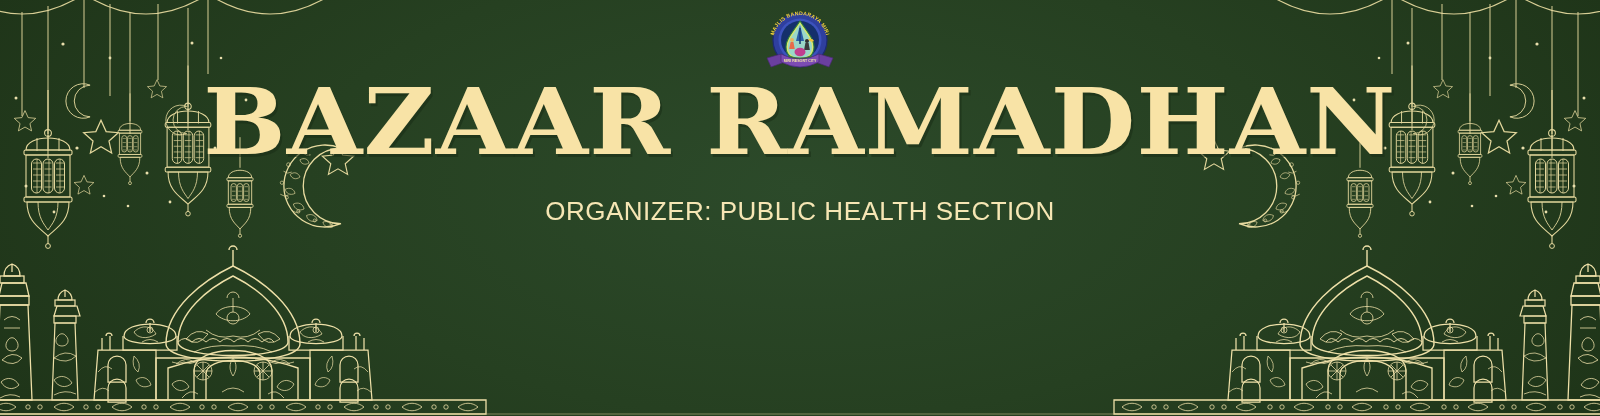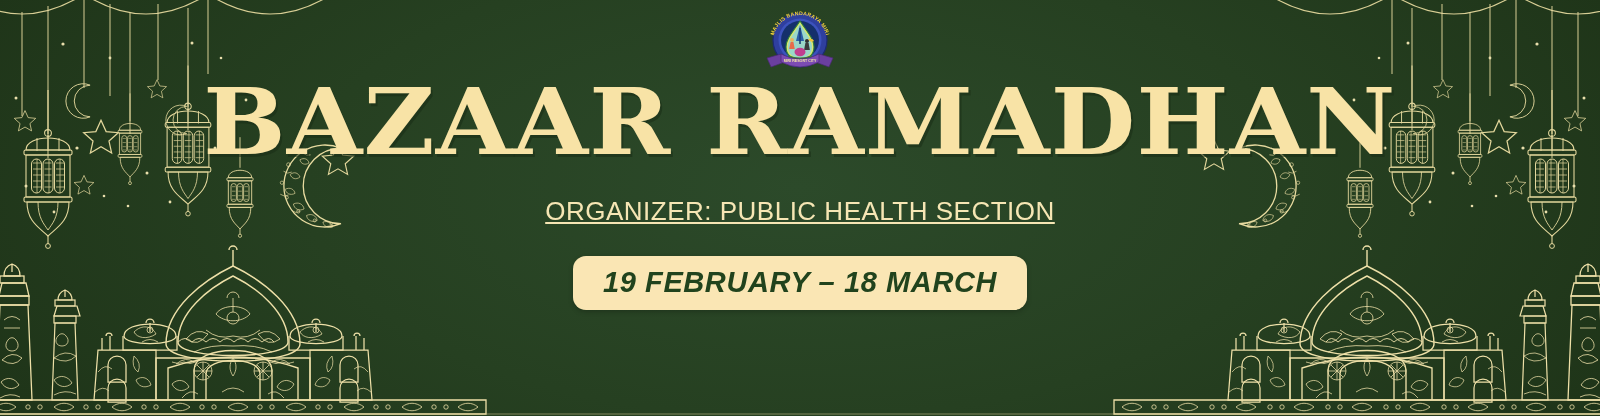--- a/index.html
+++ b/index.html
@@ -41,21 +41,21 @@
     transform-origin:center;
   }
   #subtitle{
     margin-top:26px;
     text-align:center;
     color:#f6e6b4;
     font-size:26px;
     line-height:1.38;
     letter-spacing:.5px;
   }
-  #subtitle div{white-space:nowrap;text-decoration:underline;}
+  #subtitle div{white-space:nowrap;}
   #date-badge{
     margin-top:26px;
     background:#fae6b4;
     color:#21431d;
     border-radius:13px;
     padding:10px 30px 11px;
     font-size:29px;
     font-weight:bold;
     font-style:italic;
     letter-spacing:.6px;
@@ -482,16 +482,15 @@
         <text x="39" y="54.2" font-size="3.6" font-family="'Liberation Sans',sans-serif" font-weight="bold" fill="#f4e6a8" text-anchor="middle">MIRI RESORT CITY</text>
       </svg>
     </div>
 
     <div id="title">BAZAAR RAMADHAN</div>
 
     <div id="subtitle">
       <div>ORGANIZER: PUBLIC HEALTH SECTION</div>
     </div>
 
-    <div id="date-badge">19 FEBRUARY – 18 MARCH</div>
 
   </div>
 </div>
 
 </body></html>

